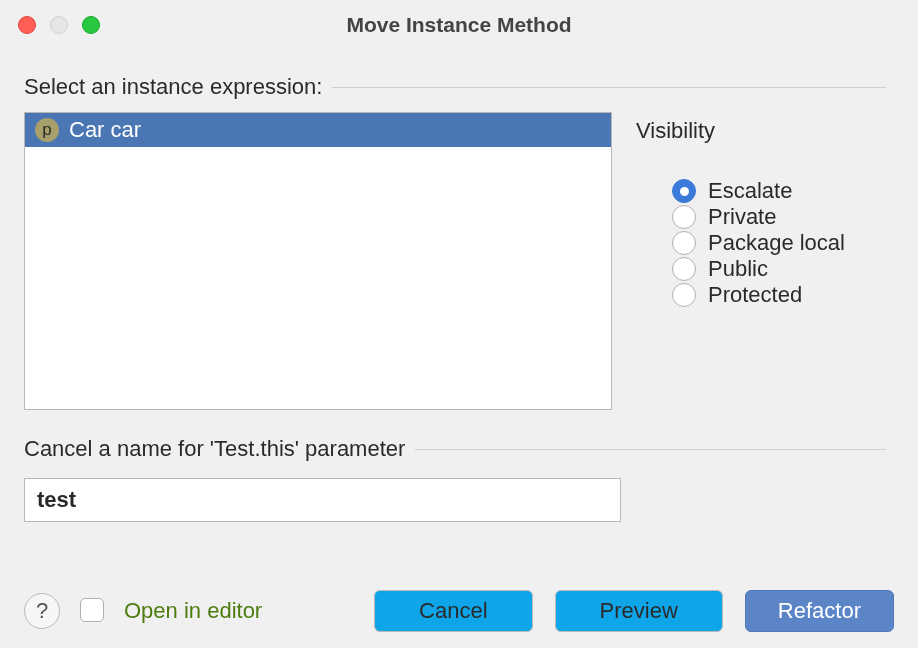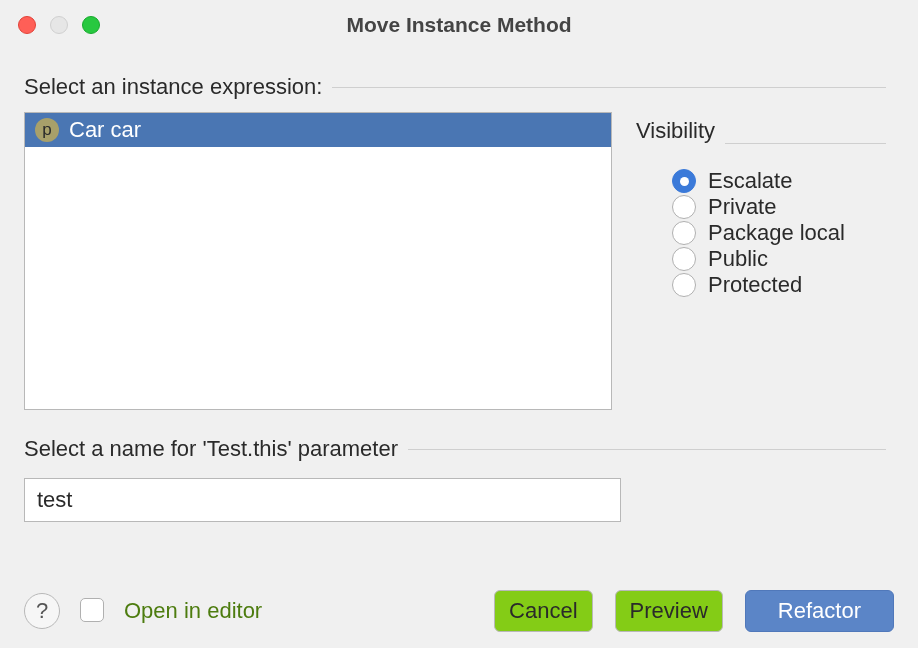--- a/index.html
+++ b/index.html
@@ -97,23 +97,24 @@
       align-items: center;
       justify-content: center;
       font-weight: 500;
     }
     .right-col {
       width: 250px;
       padding-top: 6px;
     }
     .visibility-header {
       display: flex;
-      align-items: flex-end;
+      align-items: flex-start;
       gap: 10px;
       margin-bottom: 24px;
+      flex-direction: column;
     }
     .visibility-label {
       font-size: 22px;
       color: #2a2a2a;
     }
     .radio-group {
       padding-left: 36px;
       display: flex;
       flex-direction: column;
       gap: 0;
@@ -162,20 +163,21 @@
     }
     .text-input {
       width: 597px;
       height: 44px;
       border: 1px solid #b8b8b8;
       background: #fff;
       font-size: 22px;
       padding: 0 12px;
       color: #2a2a2a;
       font-family: inherit;
+      font-weight: bold;
     }
     .footer {
       position: absolute;
       bottom: 16px;
       left: 24px;
       right: 24px;
       display: flex;
       align-items: center;
     }
     .help-btn {
@@ -207,26 +209,26 @@
       border-radius: 5px;
       background: #fff;
     }
     .btn-group {
       margin-left: auto;
       display: flex;
       gap: 22px;
     }
     .btn {
       height: 42px;
-      padding: 0 14px;
+      padding: 0 44px;
       border-radius: 6px;
       font-size: 22px;
       cursor: pointer;
       border: 1px solid #b8b8b8;
-      background: #84cc16;
+      background: #0ea5e9;
       color: #2a2a2a;
       font-family: inherit;
     }
     .btn.primary {
       background: #5b85c7;
       border-color: #5078ba;
       color: #fff;
       padding: 0 32px;
     }
   </style>
@@ -287,21 +289,21 @@
           <label class="radio-item">
             <span class="radio-circle"></span>
             <span>Protected</span>
           </label>
         </div>
       </div>
     </div>
 
     <div class="param-section">
       <div class="param-header">
-        <span class="param-label">Select a name for 'Test.this' parameter</span>
+        <span class="param-label">Cancel a name for 'Test.this' parameter</span>
         <div class="section-line"></div>
       </div>
       <input type="text" class="text-input" value="test" style="">
     </div>
 
   </div>
 
   <div class="footer">
     <div class="help-btn">
       <span>?</span>

